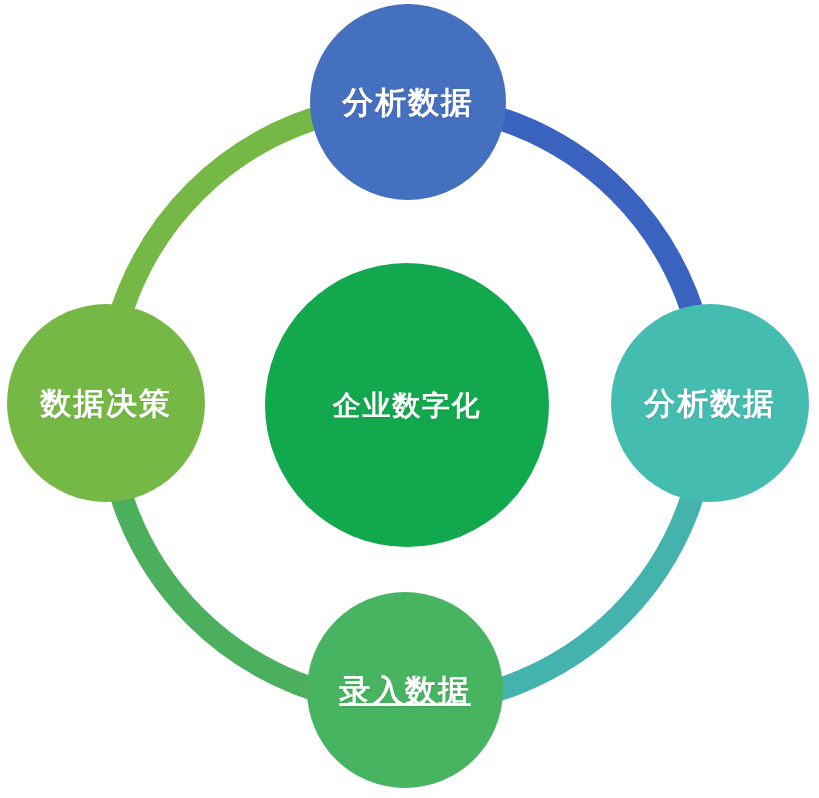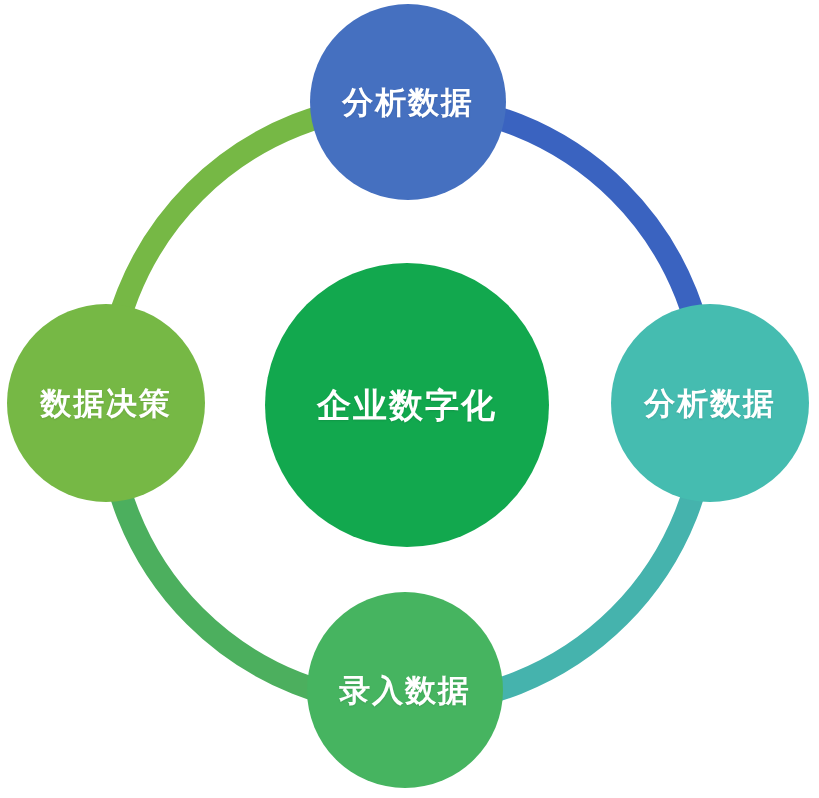--- a/index.html
+++ b/index.html
@@ -35,21 +35,21 @@
     white-space: nowrap;
     letter-spacing: 0.06em;
     text-align: center;
     pointer-events: none;
     text-shadow: 0 1px 2px rgba(0,0,0,0.10);
   }
   .satellite-label {
     font-size: 31px;
   }
   .center-label {
-    font-size: 34px;
+    font-size: 28px;
   }
 </style>
 </head>
 <body>
 
 <div id="diagram-root">
 
   <svg id="cycle-svg" viewBox="0 0 819 798" xmlns="http://www.w3.org/2000/svg">
 
     <g>
@@ -70,19 +70,19 @@
       <circle cx="106" cy="403" r="99" fill="#76B845"></circle>
     </g>
 
     <circle cx="407" cy="405" r="142" fill="#12A84E"></circle>
   </svg>
 
   <div class="node-label satellite-label" style="left:408px; top:103px;">分析数据</div>
 
   <div class="node-label satellite-label" style="left:710px; top:404px;">分析数据</div>
 
-  <div class="node-label satellite-label" style="left:405px; top:691px;">录入数据</div>
+  <div class="node-label satellite-label" style="left:405px; top:691px;text-decoration:underline;">录入数据</div>
 
   <div class="node-label satellite-label" style="left:106px; top:404px;">数据决策</div>
 
   <div class="node-label center-label" style="left:407px; top:406px;">企业数字化</div>
 
 </div>
 
 </body></html>

